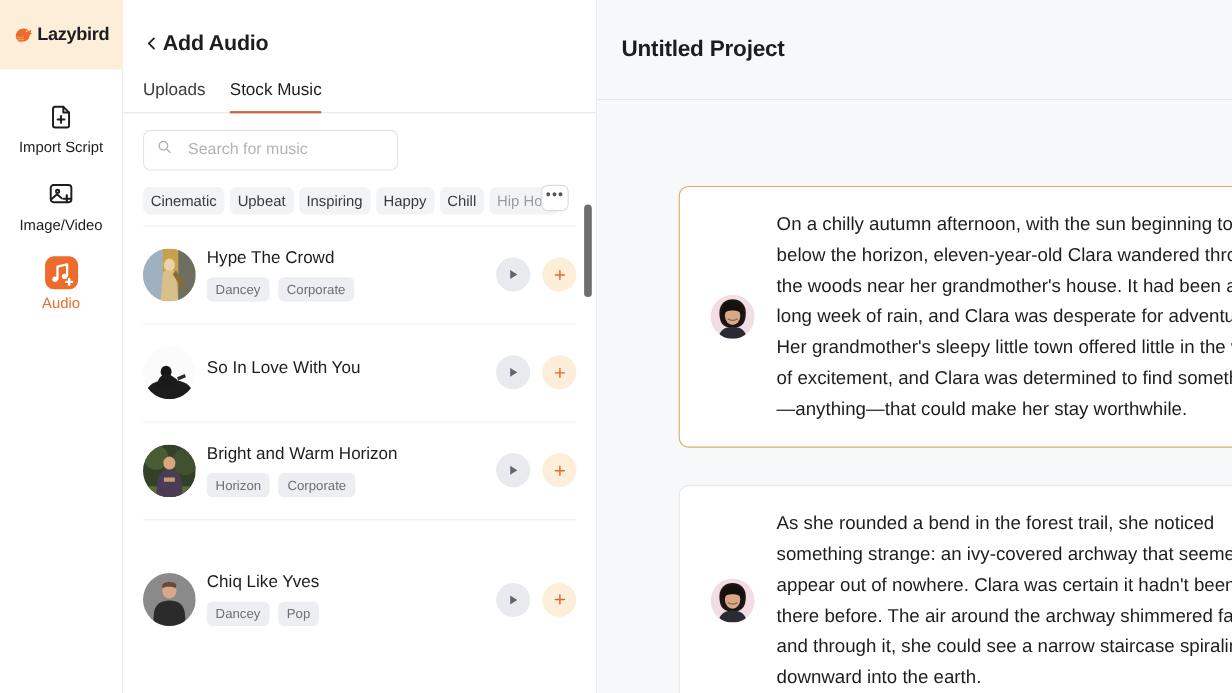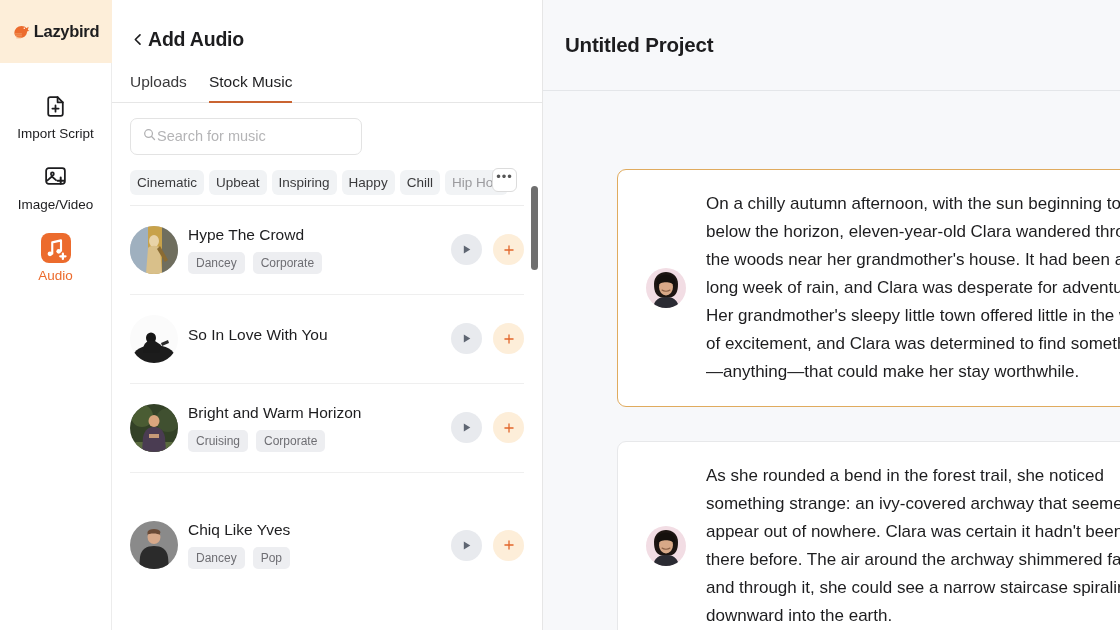--- a/index.html
+++ b/index.html
@@ -137,21 +137,21 @@
   }
 
   .search-row { padding: 15px 18px 0 18px; }
   .search-box {
     width: 232px;
     height: 37px;
     border: 1px solid #e3e3e3;
     border-radius: 7px;
     display: flex;
     align-items: center;
-    gap: 0;
+    gap: 14px;
     padding: 0 11px;
     background: #fff;
   }
   .search-box svg { flex: 0 0 auto; }
   .search-input {
     border: none;
     outline: none;
     font-family: "Liberation Sans", sans-serif;
     font-size: 14.5px;
     color: #1d1d1f;
@@ -521,21 +521,21 @@
             <circle cx="38" cy="16" r="12" fill="#405030"></circle>
             <path d="M0 38h48v10H0z" fill="#5a6b3f"></path>
             <ellipse cx="24" cy="17" rx="5.5" ry="6" fill="#d9a57e"></ellipse>
             <path d="M13 33c2-8 6-10 11-10s9 2 11 10l1 15H12z" fill="#4a3c52"></path>
             <path d="M19 30h10v4H19z" fill="#c59a77"></path>
           </svg>
         </div>
         <div class="track-meta">
           <div class="track-name">Bright and Warm Horizon</div>
           <div class="tag-row">
-            <span class="tag">Cruising</span>
+            <span class="tag">Horizon</span>
             <span class="tag">Corporate</span>
           </div>
         </div>
         <div class="track-actions">
           <div class="btn-play">
             <span>
               <svg viewBox="0 0 24 24" width="13" height="13">
                   <path d="M7 4.5l12 7.5-12 7.5z" fill="#5f6672"></path>
                 </svg>
             </span>

